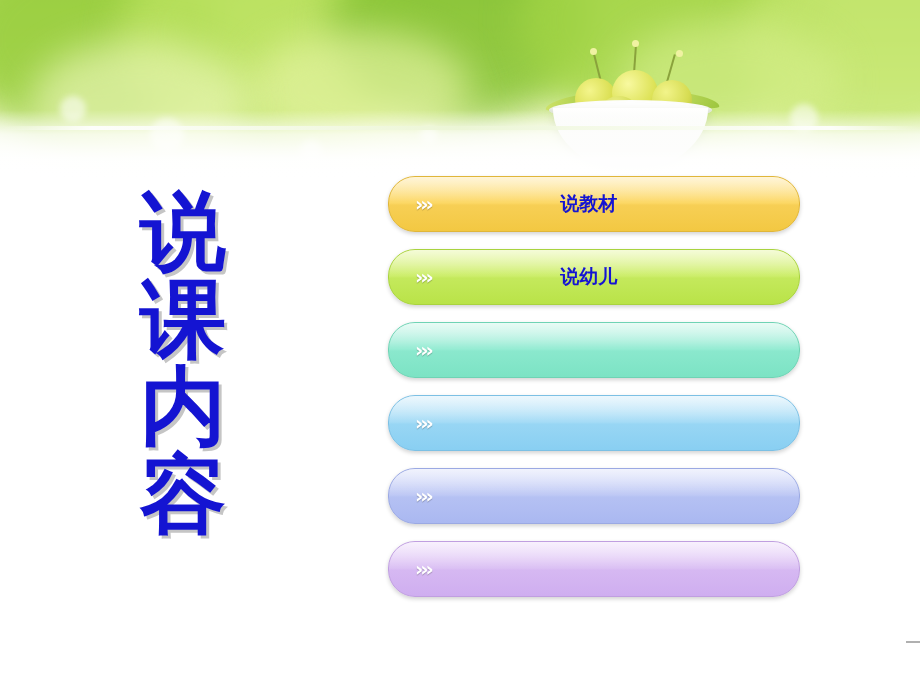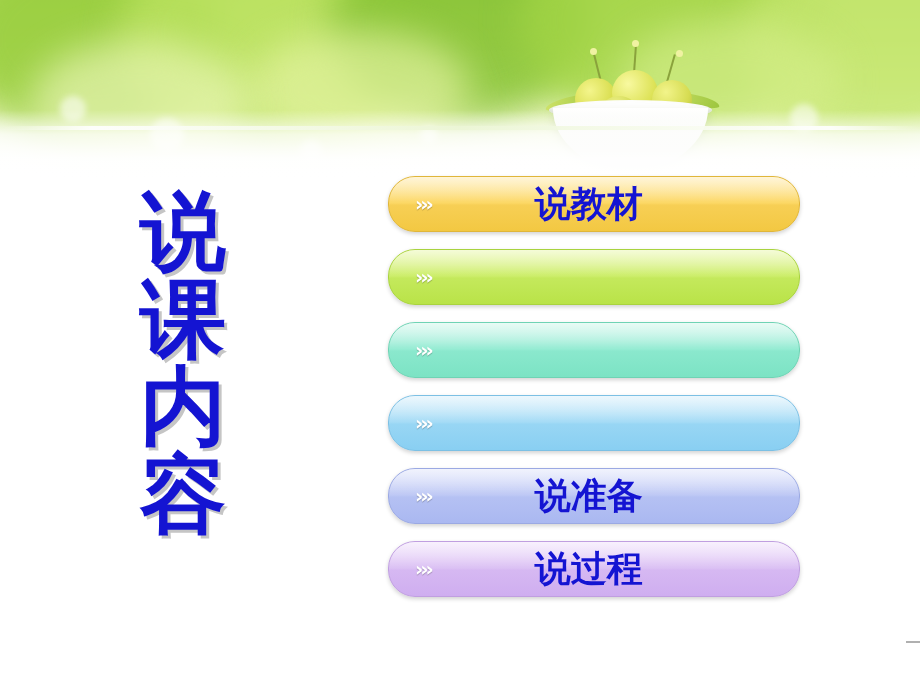--- a/index.html
+++ b/index.html
@@ -164,21 +164,21 @@
     font-weight: 700;
     letter-spacing: -3px;
     color: #ffffff;
     text-shadow: 0 1px 1px rgba(0,0,0,.25);
     z-index: 2;
   }
   .bar-label {
     flex: 1;
     text-align: center;
     margin-right: 52px;
-    font-size: 36px;
+    font-size: 19px;
     font-weight: 700;
     color: #1414d2;
     z-index: 2;
   }
 
   .bar-1 { background: linear-gradient(180deg, #ffe9a8 0%, #fcd866 48%, #f7cf55 52%, #f3c842 100%); border: 1px solid #e0b63a; }
   .bar-2 { background: linear-gradient(180deg, #e8f7a8 0%, #cdee6c 48%, #c4e95c 52%, #b9e348 100%); border: 1px solid #a9d33f; }
   .bar-3 { background: linear-gradient(180deg, #ccf6ea 0%, #97ecd4 48%, #8ae8cd 52%, #7ce3c4 100%); border: 1px solid #6fd3b4; }
   .bar-4 { background: linear-gradient(180deg, #d5eefb 0%, #a6dcf6 48%, #98d6f4 52%, #89cff2 100%); border: 1px solid #7cc0e4; }
   .bar-5 { background: linear-gradient(180deg, #dfe4fb 0%, #bfc9f5 48%, #b5c1f3 52%, #aab8f1 100%); border: 1px solid #9ba9e3; }
@@ -241,31 +241,30 @@
     <span>容</span>
   </div>
 
   <div class="bars">
     <div class="bar bar-1">
       <span class="chev">›››</span>
       <span class="bar-label">说教材</span>
     </div>
     <div class="bar bar-2">
       <span class="chev">›››</span>
+      <span class="bar-label">说幼儿</span>
     </div>
     <div class="bar bar-3">
       <span class="chev">›››</span>
     </div>
     <div class="bar bar-4">
       <span class="chev">›››</span>
     </div>
     <div class="bar bar-5">
       <span class="chev">›››</span>
-      <span class="bar-label">说准备</span>
     </div>
     <div class="bar bar-6">
       <span class="chev">›››</span>
-      <span class="bar-label">说过程</span>
     </div>
   </div>
 
   <div class="corner-mark"></div>
 </div>
 
 </body></html>

